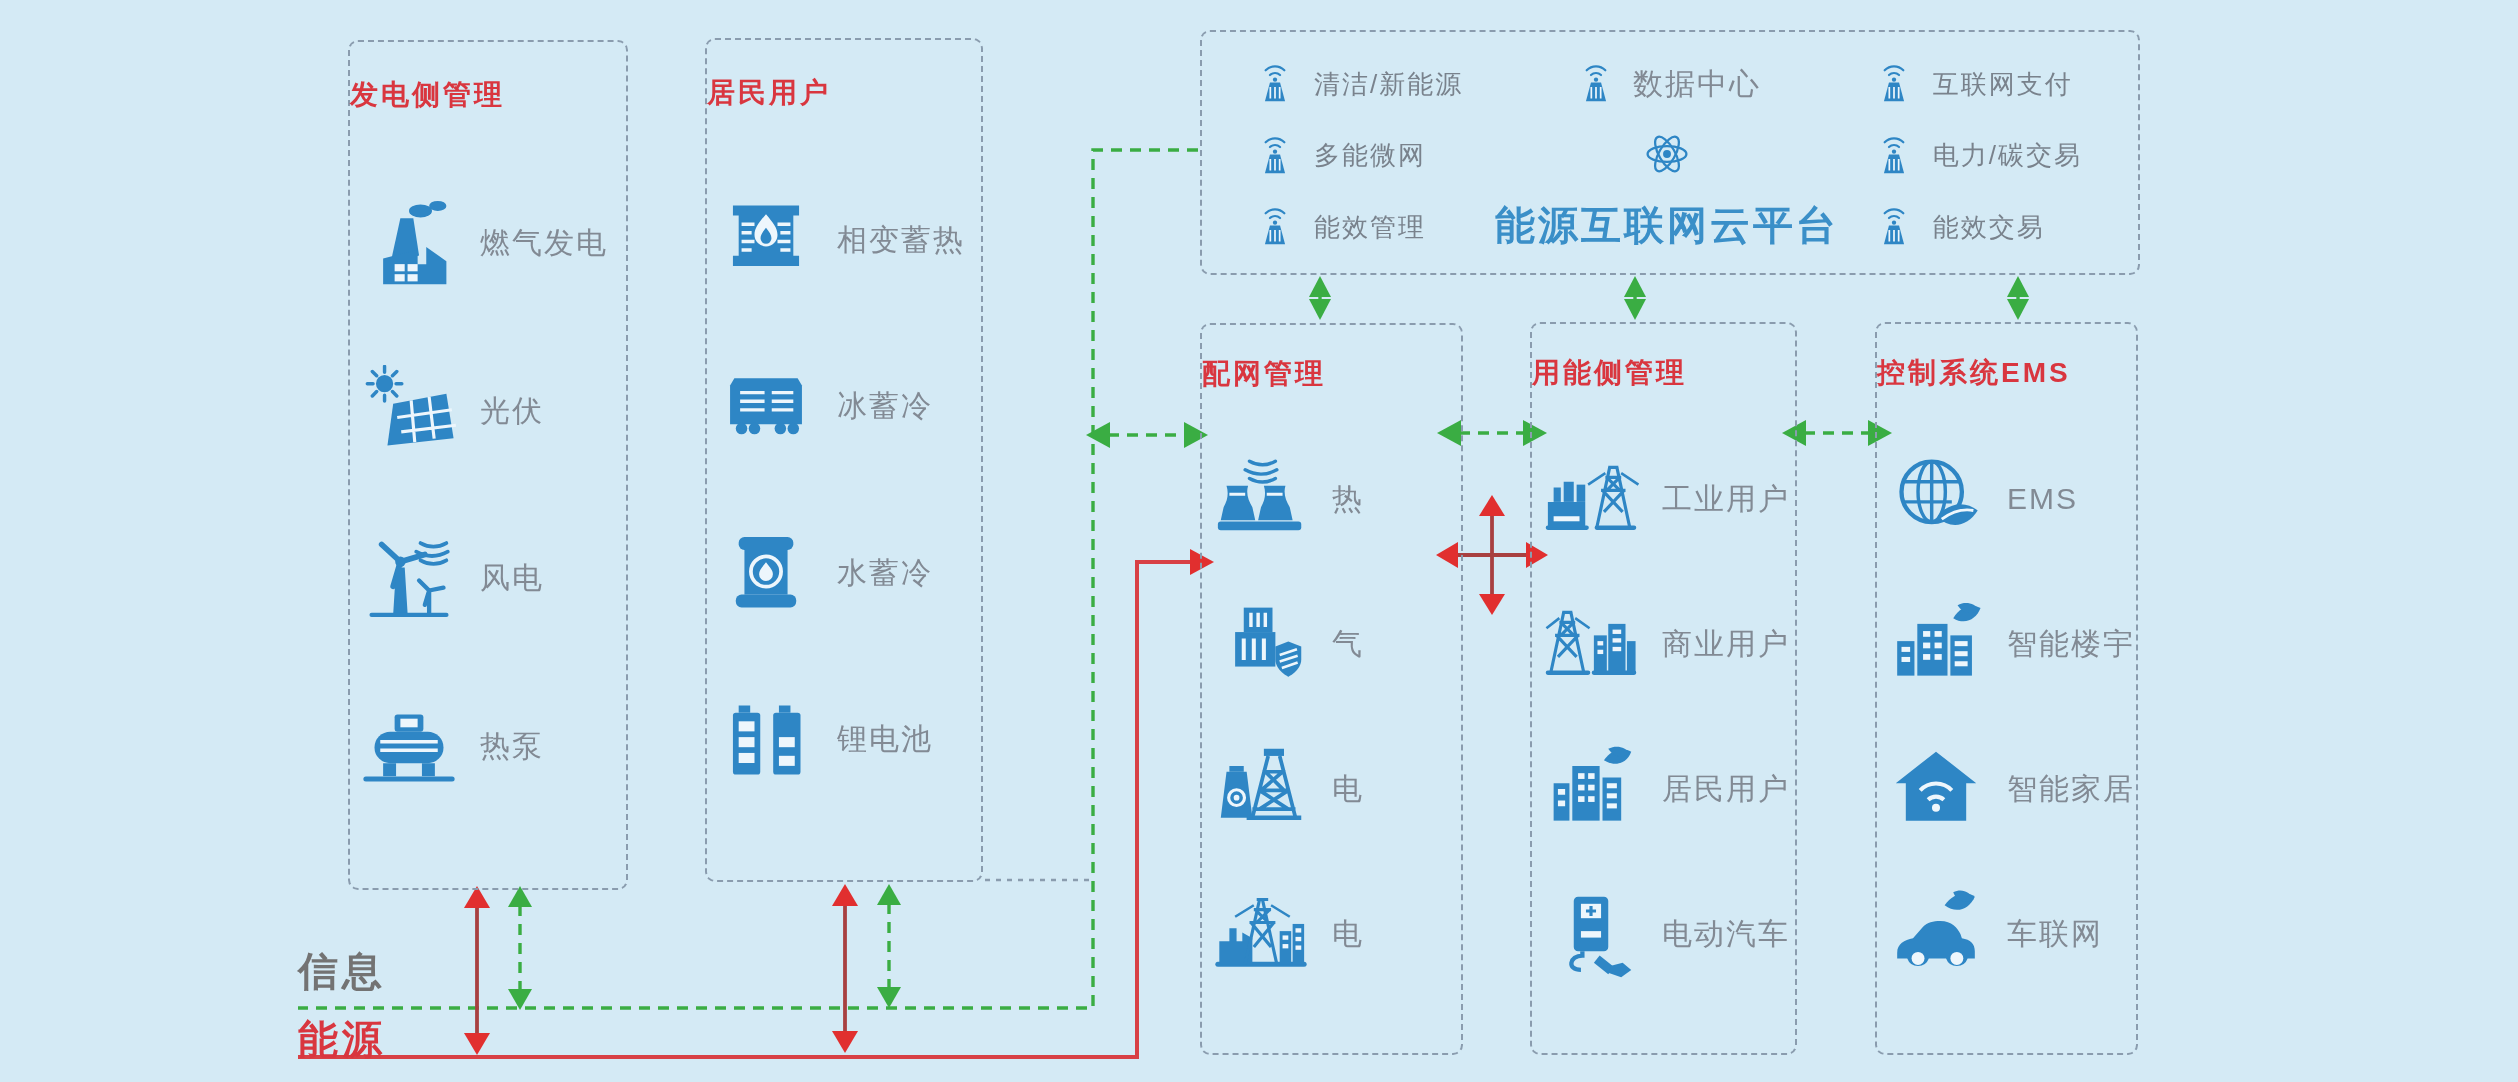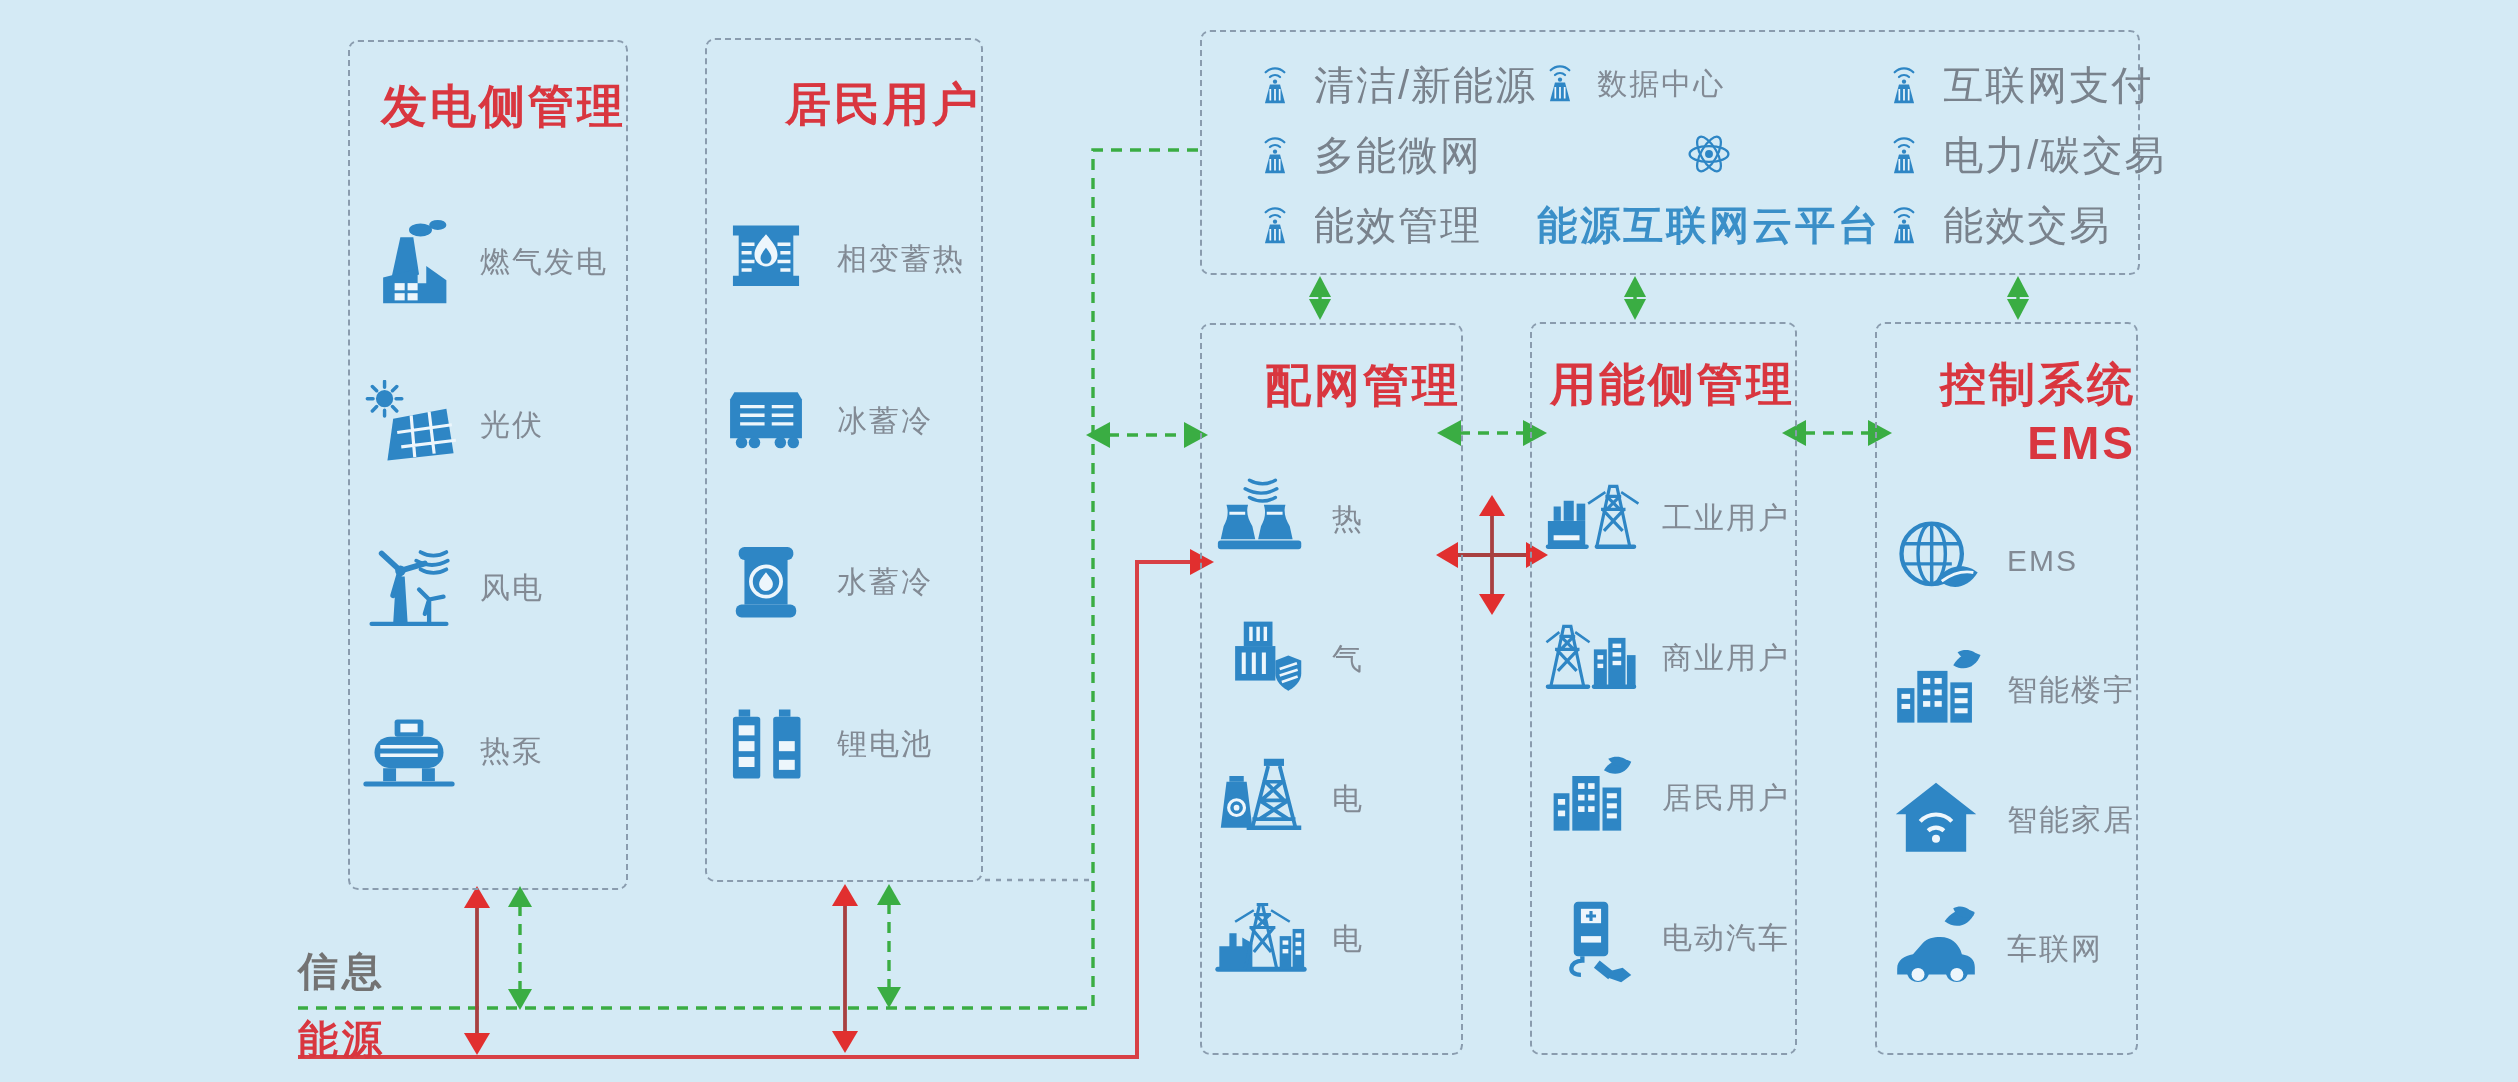--- a/index.html
+++ b/index.html
@@ -1,39 +1,39 @@
 <!DOCTYPE html>
 <html><head>
 <meta charset="utf-8">
 <style>
   html,body{margin:0;padding:0;background:#d4eaf5;}
   #canvas{position:relative;width:2518px;height:1082px;background:#d4eaf5;overflow:hidden;
           font-family:"Liberation Sans","DejaVu Sans",sans-serif;}
   #connectors{position:absolute;left:0;top:0;pointer-events:none;}
   .dashed-box{position:absolute;border:2px dashed #8a9cae;border-radius:10px;box-sizing:border-box;
               display:flex;flex-direction:column;}
-  .box-title{color:#d9363f;font-size:46px;font-weight:bold;text-align:right;letter-spacing:3px;margin-top:34px;}
+  .box-title{color:#d9363f;font-size:28px;font-weight:bold;text-align:left;letter-spacing:3px;margin-top:34px;}
   .items{flex:1;display:flex;flex-direction:column;justify-content:space-evenly;padding:8px 0 20px;}
   .item{display:flex;flex-direction:row;align-items:center;gap:12px;}
   .item-label{color:#828a94;font-size:30px;letter-spacing:2px;white-space:nowrap;}
   .icon{display:inline-flex;align-items:center;justify-content:center;}
   .items .icon svg{width:118px;height:92px;}
   #box-generation{left:348px;top:40px;width:280px;height:850px;}
   #box-storage{left:705px;top:38px;width:278px;height:844px;}
   #box-cloud{left:1200px;top:30px;width:940px;height:245px;flex-direction:row;justify-content:space-between;
              padding:26px 56px 20px 50px;}
   #box-distribution{left:1200px;top:323px;width:263px;height:732px;}
   #box-consumption{left:1530px;top:322px;width:267px;height:733px;}
   #box-control{left:1875px;top:322px;width:263px;height:733px;}
   #box-distribution .box-title,#box-consumption .box-title,#box-control .box-title{margin-top:30px;}
   .cloud-col{display:flex;flex-direction:column;justify-content:space-between;}
   .cloud-col .item{flex-direction:row;gap:16px;justify-content:flex-start;}
   .cloud-col .icon svg{width:46px;height:52px;}
-  .cloud-col .item-label{font-size:40px;color:#79828c;}
-  .cloud-center{display:flex;flex-direction:column;justify-content:space-between;}
+  .cloud-col .item-label{font-size:26px;color:#79828c;}
+  .cloud-center{display:flex;flex-direction:column;align-items:center;justify-content:space-between;}
   .cloud-center .item{flex-direction:row;gap:14px;}
   .cloud-center .icon svg{width:46px;height:52px;}
   .atom-wrap svg{width:100px;height:84px;}
   .platform-title{color:#3a8fc8;font-size:40px;font-weight:bold;letter-spacing:3px;white-space:nowrap;}
   .legend-label{position:absolute;font-size:40px;font-weight:bold;letter-spacing:4px;}
   #legend-info{left:298px;top:944px;color:#737373;}
   #legend-energy{left:298px;top:1012px;color:#d9363f;}
   .g-dash{stroke:#3aad43;stroke-width:3.4;stroke-dasharray:11 8;fill:none;}
   .g-fill{fill:#3aad43;stroke:none;}
   .r-line{stroke:#d84045;stroke-width:4;fill:none;}

